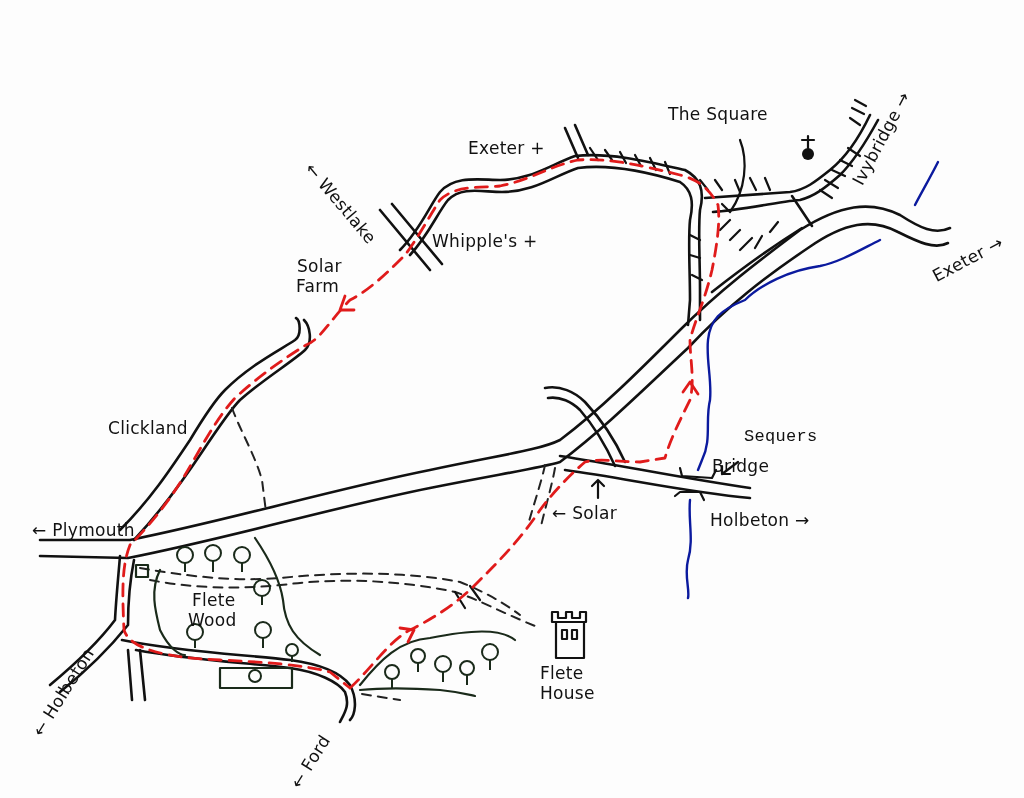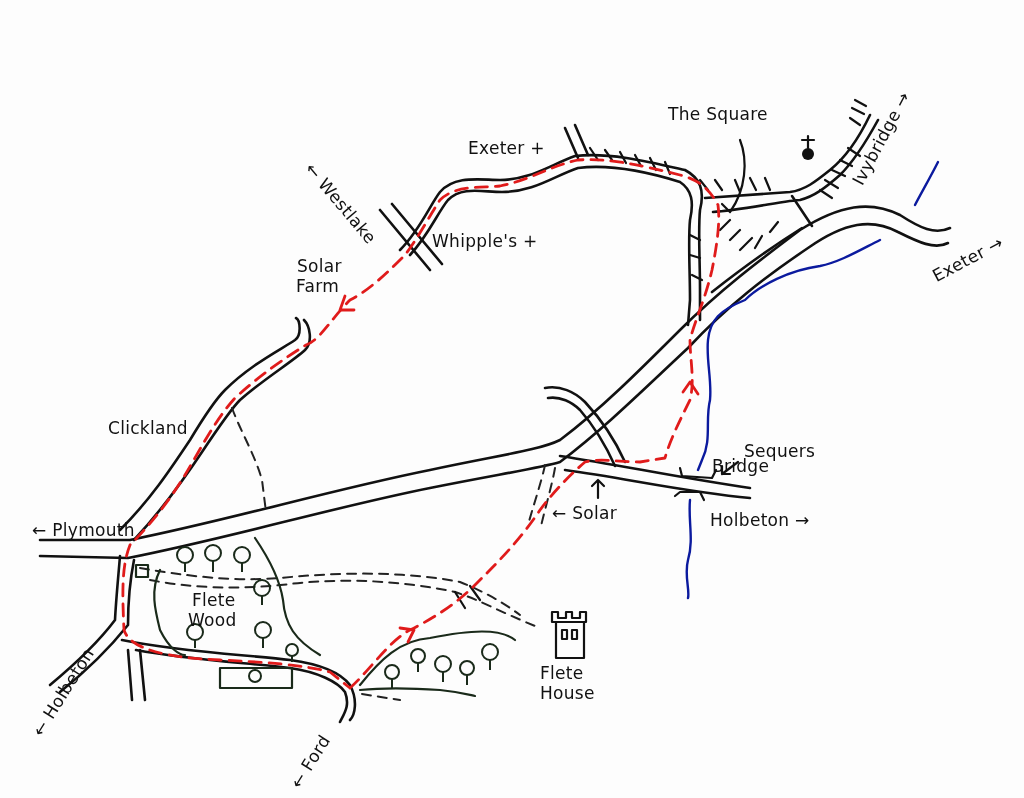--- a/index.html
+++ b/index.html
@@ -189,21 +189,21 @@
       <path class="pen" d="M738,462 L722,474 M722,466 L722,474 L730,474"></path>
     </g>
   </svg>
 
   <div class="label" style="left:468px;top:140px;">Exeter +</div>
   <div class="label" style="left:432px;top:233px;">Whipple's +</div>
   <div class="label" style="left:668px;top:106px;">The Square</div>
   <div class="label" style="left:297px;top:258px;">Solar</div>
   <div class="label" style="left:296px;top:278px;">Farm</div>
   <div class="label" style="left:108px;top:380px;margin-top:40px;">Clickland</div>
-  <div class="label" style="left:744px;top:443px;">Sequers</div>
+  <div class="label" style="left:744px;top:428px;font-family:Liberation Mono, monospace;">Sequers</div>
   <div class="label" style="left:712px;top:458px;">Bridge</div>
   <div class="label" style="left:552px;top:505px;">← Solar</div>
   <div class="label" style="left:192px;top:592px;">Flete</div>
   <div class="label" style="left:188px;top:612px;">Wood</div>
   <div class="label" style="left:540px;top:665px;">Flete</div>
   <div class="label" style="left:540px;top:685px;">House</div>
 
   <div class="label" style="left:315px;top:160px;transform:rotate(50deg);transform-origin:left top;">← Westlake</div>
   <div class="label" style="left:850px;top:180px;transform:rotate(-62deg);transform-origin:left top;">Ivybridge →</div>
   <div class="label" style="left:930px;top:270px;transform:rotate(-28deg);transform-origin:left top;">Exeter →</div>

